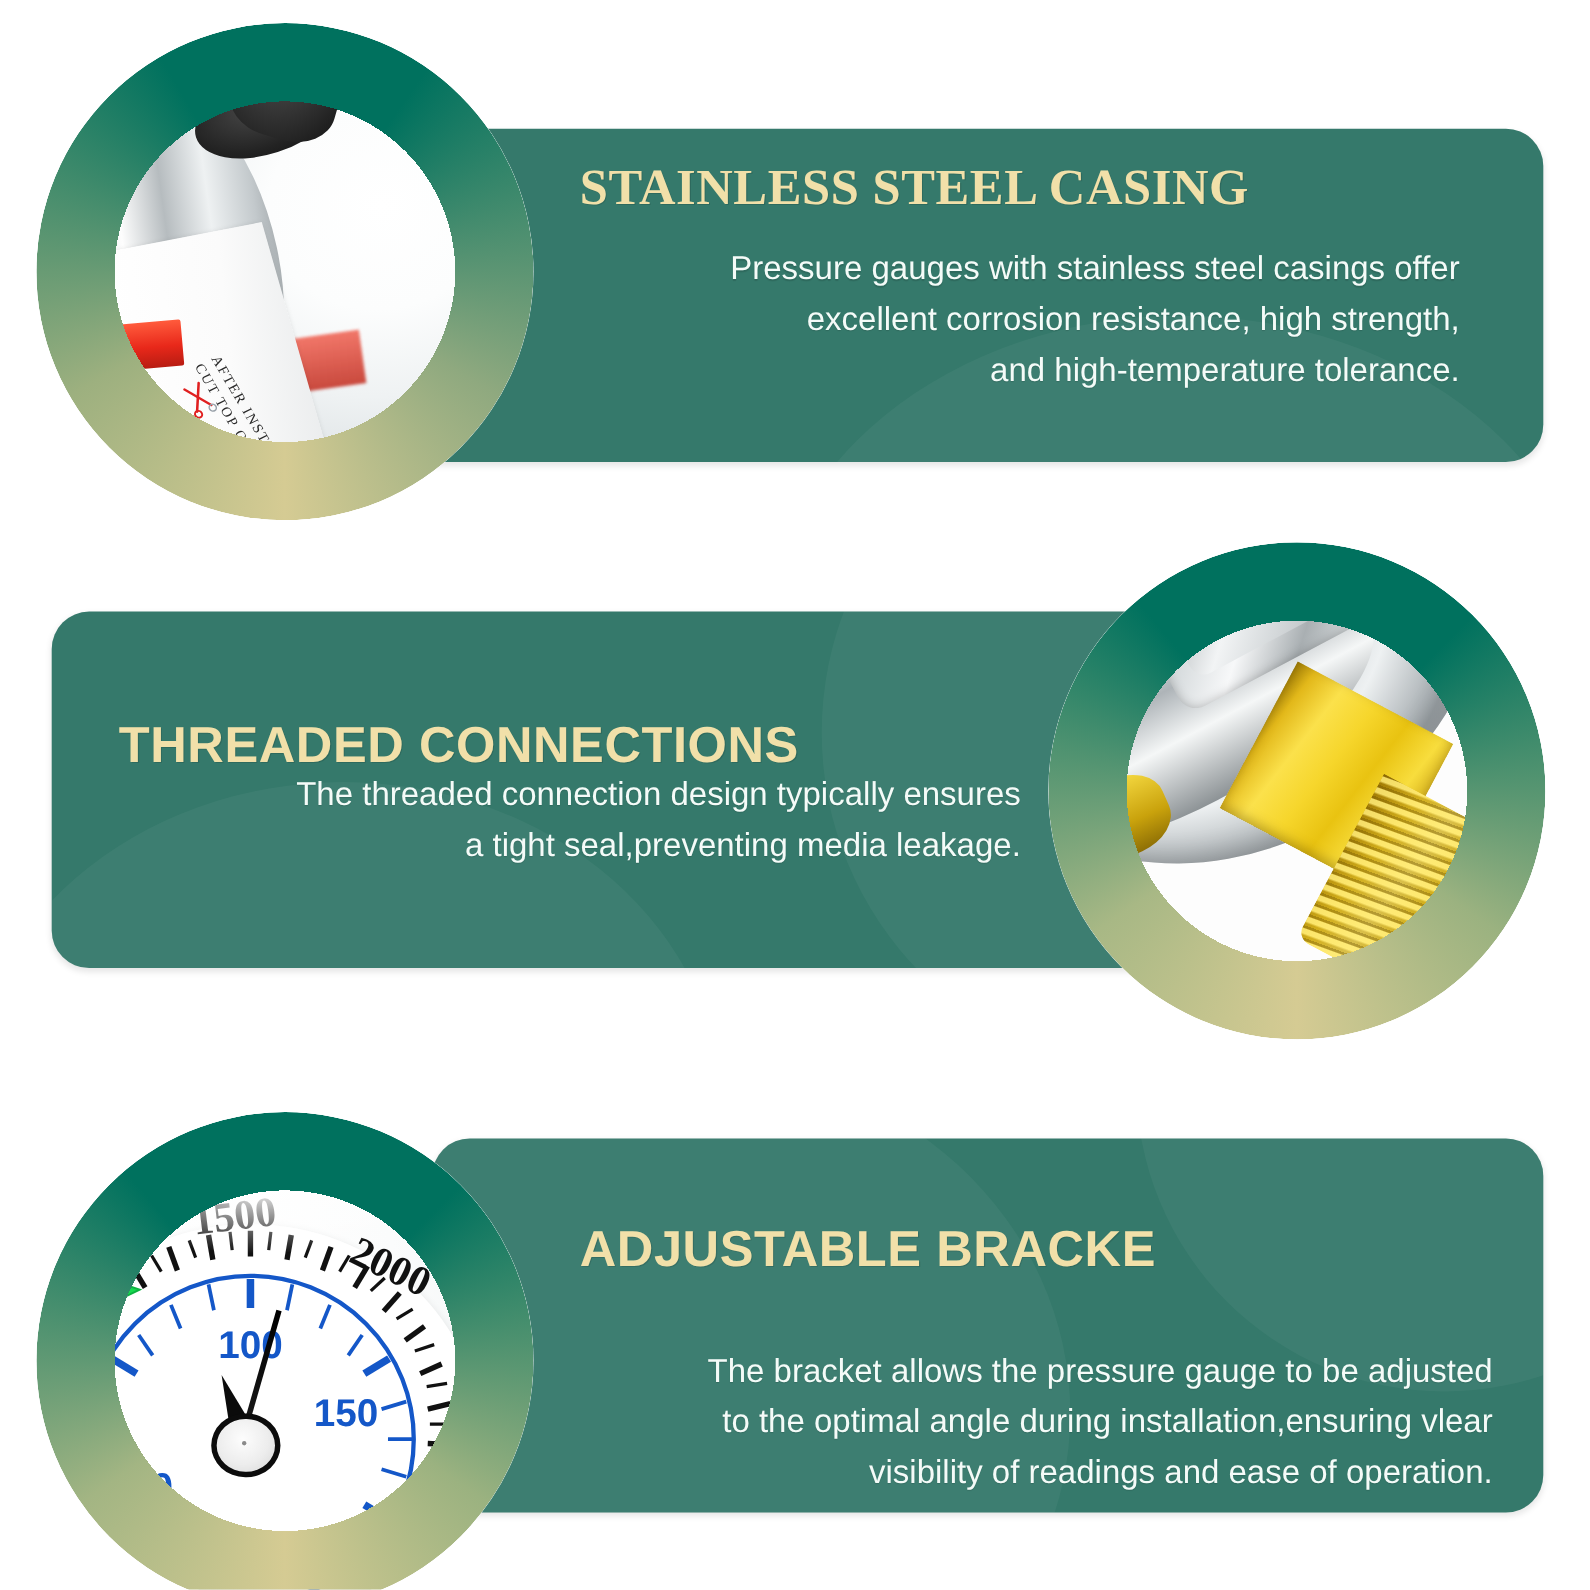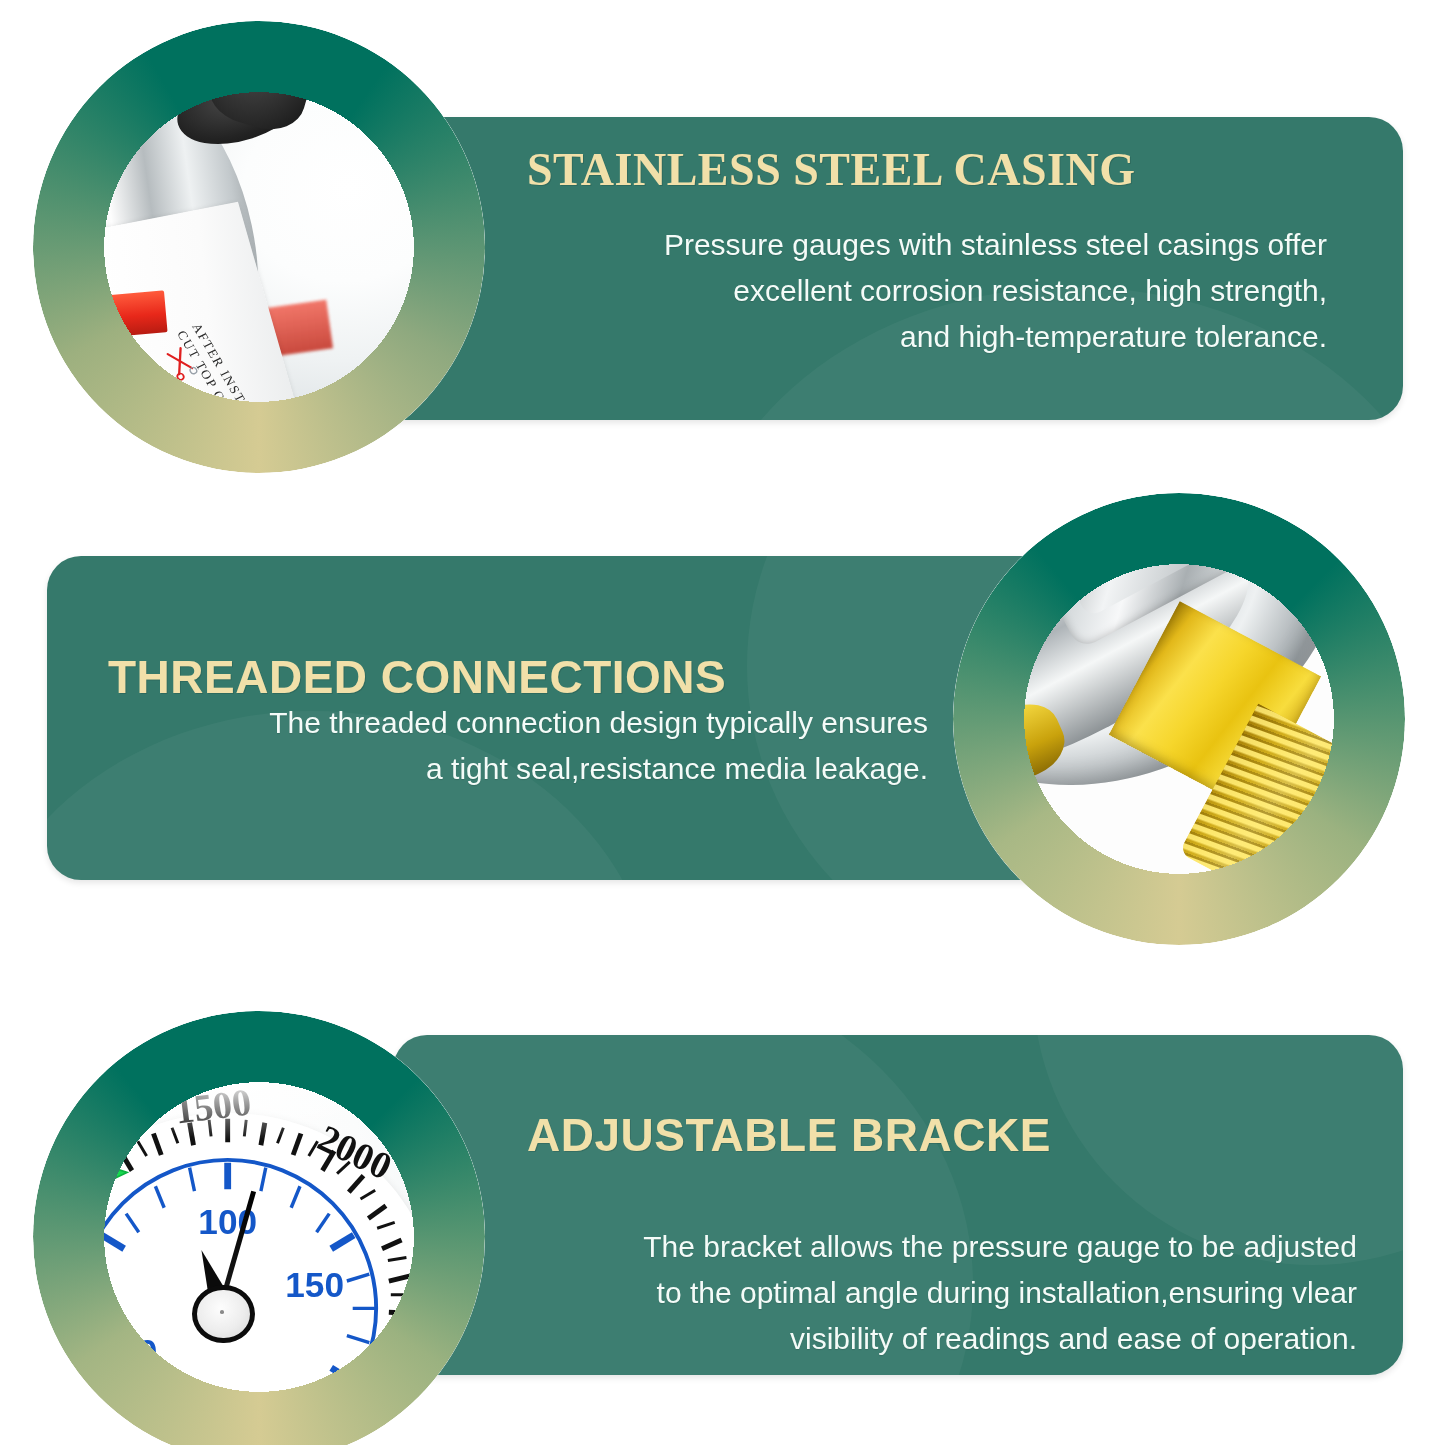--- a/index.html
+++ b/index.html
@@ -306,21 +306,21 @@
 </div>
 
 <div class="panel" id="panel2" style="left:47px;top:556px;width:1120px;height:324px;">
   <div class="sheen" style="left:-80px;top:155px;width:690px;height:600px;"></div>
   <div class="sheen" style="left:700px;top:-200px;width:620px;height:620px;"></div>
 </div>
 
 <div class="panel-title" style="left:108px;top:650px;font-size:46px;">THREADED CONNECTIONS</div>
 
 <div class="panel-body" style="left:108px;top:700px;width:820px;">The threaded connection design typically ensures
-a tight seal,resistance media leakage.</div>
+a tight seal,preventing media leakage.</div>
 
 <div class="photo" id="p2" style="left:953px;top:493px;width:452px;height:452px;">
   <div class="inner">
     <div class="disc"></div>
     <div class="disc-lip"></div>
     <div class="bumpA"></div>
     <div class="bumpB"></div>
     <div class="brass-back"></div>
     <div class="hexnut"></div>
     <div class="thread"></div>

